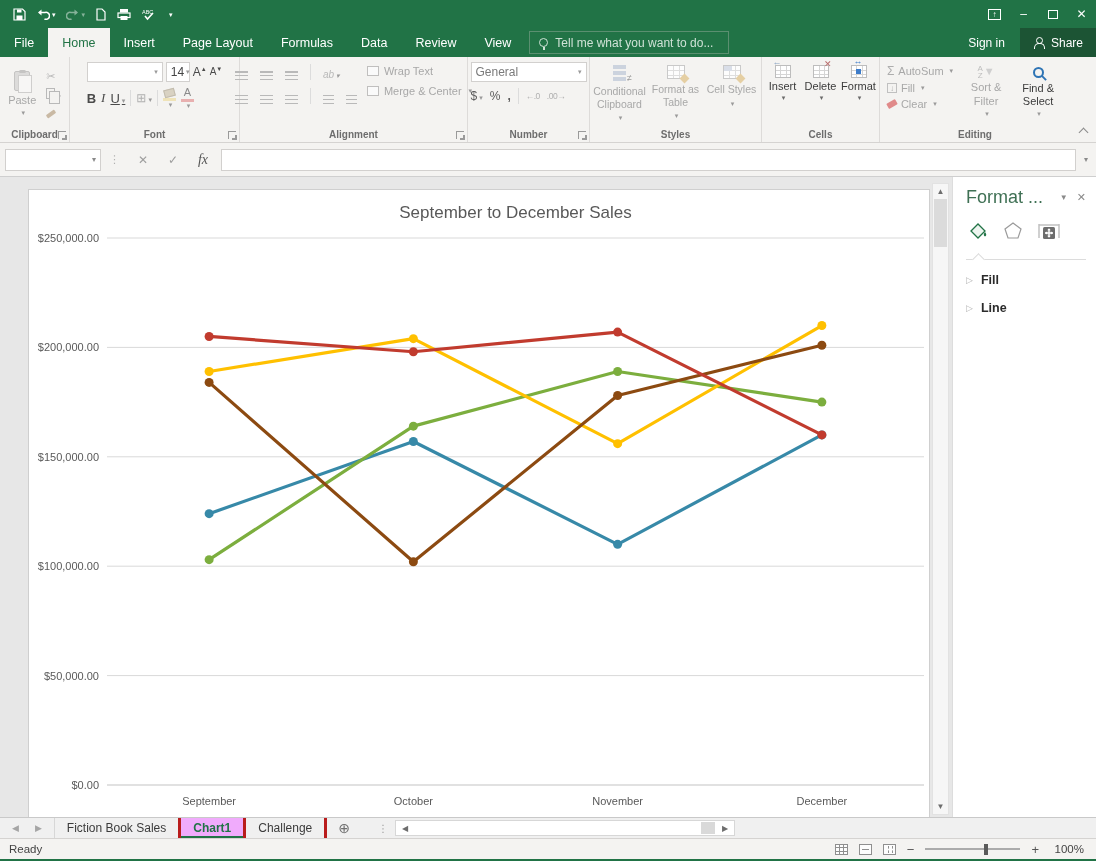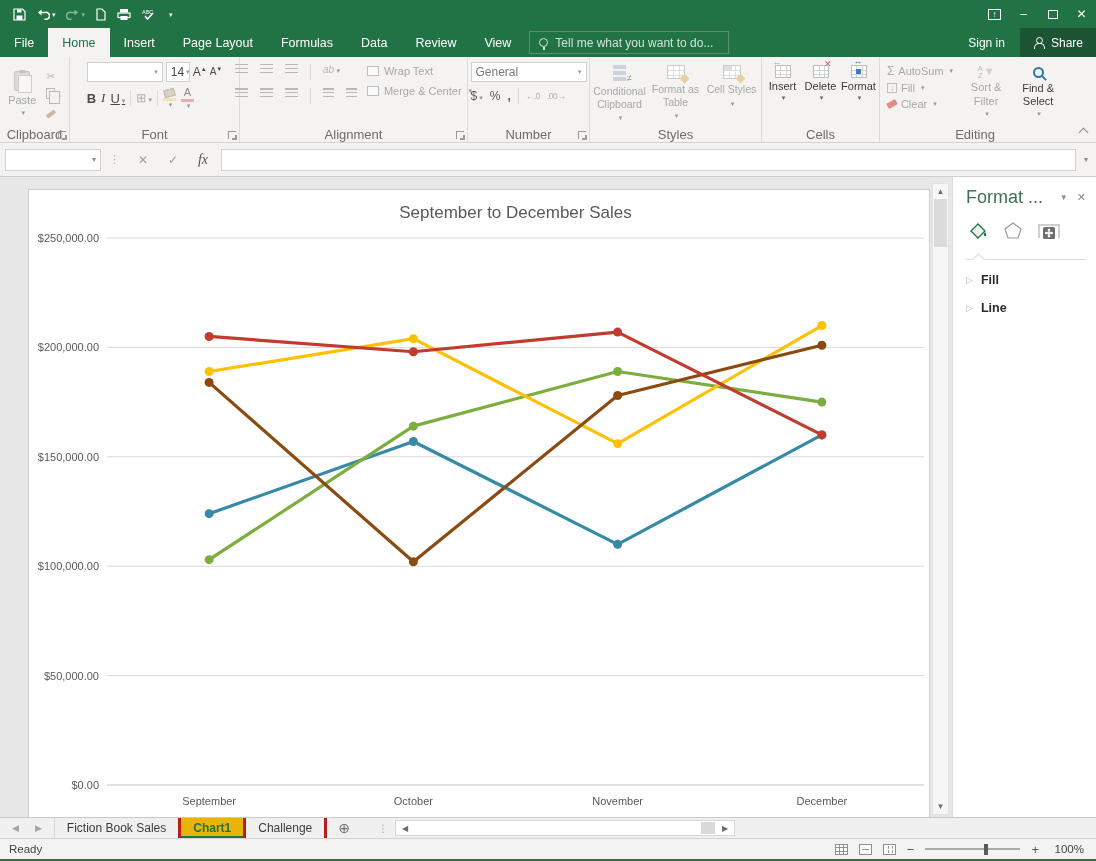--- a/index.html
+++ b/index.html
@@ -29,21 +29,21 @@
 .signin { margin-left:auto; display:flex; align-items:center; font-size:12px; padding:0 15px; }
 .sharebtn { display:flex; align-items:center; gap:7px; background:#1c5434; padding:0 13px; font-size:12px; }
 .personicon { width:11px; height:11px; position:relative; }
 .personicon::before { content:""; position:absolute; left:3px; top:0; width:5px; height:5px; border:1px solid #fff; border-radius:50%; }
 .personicon::after { content:""; position:absolute; left:1px; top:6px; width:9px; height:5px; border:1px solid #fff; border-bottom:none; border-radius:5px 5px 0 0; }
 
 
 .ribbon { height:86px; background:#f4f3f1; display:flex; border-bottom:1px solid #d5d3d1; position:relative; flex:0 0 auto; font-size:11px; }
 .rgroup { display:flex; flex-direction:column; border-right:1px solid #dddbd9; position:relative; padding:3px 1px 0; }
 .rgbody { flex:1; display:flex; justify-content:center; }
-.rglabel { height:15px; display:flex; align-items:center; justify-content:center; font-size:13px; color:#6d6d6d; }
+.rglabel { height:15px; display:flex; align-items:center; justify-content:center; font-size:10px; color:#6d6d6d;font-weight:bold; }
 .launcher { position:absolute; right:3px; bottom:3px; width:8px; height:8px; border-left:1px solid #9a9a9a; border-top:1px solid #9a9a9a; }
 .launcher::after { content:""; position:absolute; right:-1px; bottom:-1px; width:3px; height:3px; border-right:2px solid #9a9a9a; border-bottom:2px solid #9a9a9a; }
 .dd::after { content:"▾"; font-size:7px; color:#9a9a9a; margin-left:2px; }
 .gray { color:#a8a8a8; }
 .dark { color:#3b3b3b; }
 
 
 .pastebtn { width:38px; display:flex; flex-direction:column; align-items:center; justify-content:center; gap:3px; color:#a8a8a8; }
 .ic-clip { width:16px; height:20px; background:#dcdbda; border:1px solid #c5c4c3; border-radius:2px; position:relative; }
 .ic-clip::before { content:""; position:absolute; left:3px; top:3px; width:12px; height:16px; background:#f7f6f5; border:1px solid #cfcecd; }
@@ -65,21 +65,21 @@
 .fsz { font-size:12px; color:#4a4a4a; position:relative; }
 .fsz sup { font-size:6px; }
 .cstack { display:flex; flex-direction:column; align-items:center; line-height:1; }
 .cbar { width:13px; height:3px; margin-top:1px; }
 .ic-border { font-size:12px; color:#b0b0b0; }
 .ic-bucket { width:11px; height:8px; background:#d9d2c2; border:1px solid #c2bcae; transform:rotate(-15deg); display:inline-block; }
 
 
 .alwrap { display:flex; gap:10px; padding-top:4px; }
 .alleft { display:flex; flex-direction:column; gap:8px; }
-.alrow { display:flex; align-items:flex-start; gap:12px; }
+.alrow { display:flex; align-items:flex-end; gap:12px; }
 .lns { width:13px; height:9px; background:repeating-linear-gradient(to bottom,#b9b9b9 0 1.5px,transparent 1.5px 3.8px); }
 .orient { font-size:10px; color:#b9b9b9; font-style:italic; }
 .alright { display:flex; flex-direction:column; gap:8px; padding-top:1px; }
 .altxt { display:flex; align-items:center; gap:5px; font-size:11px; color:#a8a8a8; white-space:nowrap; }
 .ic-box { width:12px; height:10px; border:1px solid #c0bfbe; background:#fafafa; }
 
 
 .numcol { display:flex; flex-direction:column; padding-top:2px; }
 .numrow { display:flex; align-items:center; gap:7px; margin-top:6px; font-size:12px; color:#5a5a5a; }
 .decic { font-size:8.5px; color:#b0b0b0; letter-spacing:-.5px; }
@@ -147,21 +147,21 @@
 .panecaret { position:absolute; left:8px; bottom:-5px; width:9px; height:9px; background:#fff; border-top:1px solid #dcdcdc; border-left:1px solid #dcdcdc; transform:rotate(45deg); }
 .panerow { display:flex; align-items:center; gap:8px; padding:7px 0; }
 .tri { color:#b5b5b5; font-size:9px; }
 .panerow b { font-size:12.5px; color:#2b2b2b; }
 
 
 .stbar { height:21px; background:#f0f0f0; border-top:1px solid #c9c9c9; display:flex; align-items:stretch; font-size:12px; color:#3b3b3b; flex:0 0 auto; }
 .stnav { display:flex; align-items:center; gap:16px; color:#a5a5a5; padding:0 12px; font-size:9px; }
 .stabs { display:flex; align-items:stretch; border-left:1px solid #d7d7d7; }
 .stab { display:flex; align-items:center; padding:0 12px; border-right:3px solid #b91c1c; }
-.stab.active { background:#eab308; color:#217346; font-weight:bold; box-shadow:inset 0 -2px 0 #217346; }
+.stab.active { background:#f0abfc; color:#217346; font-weight:bold; box-shadow:inset 0 -2px 0 #217346; }
 .addsheet { display:flex; align-items:center; padding:0 11px; color:#6f6f6f; font-size:14px; }
 .stsplit { display:flex; align-items:center; color:#9a9a9a; padding:0 7px; margin-left:10px; font-size:10px; }
 .hscroll { display:flex; align-items:stretch; width:340px; background:#fff; border:1px solid #d7d7d7; margin:2px 0; }
 .hsbtn { width:18px; display:flex; align-items:center; justify-content:center; color:#6d6d6d; font-size:8px; }
 .hstrack { flex:1; position:relative; }
 .hsthumb { position:absolute; right:1px; top:1px; bottom:1px; width:14px; background:#d9d9d9; }
 .sttail { flex:1; }
 
 
 .status { height:23px; background:#f4f3f1; border-top:1px solid #d5d3d1; border-bottom:2px solid #217346; display:flex; align-items:center; font-size:11.5px; color:#444; flex:0 0 auto; }

